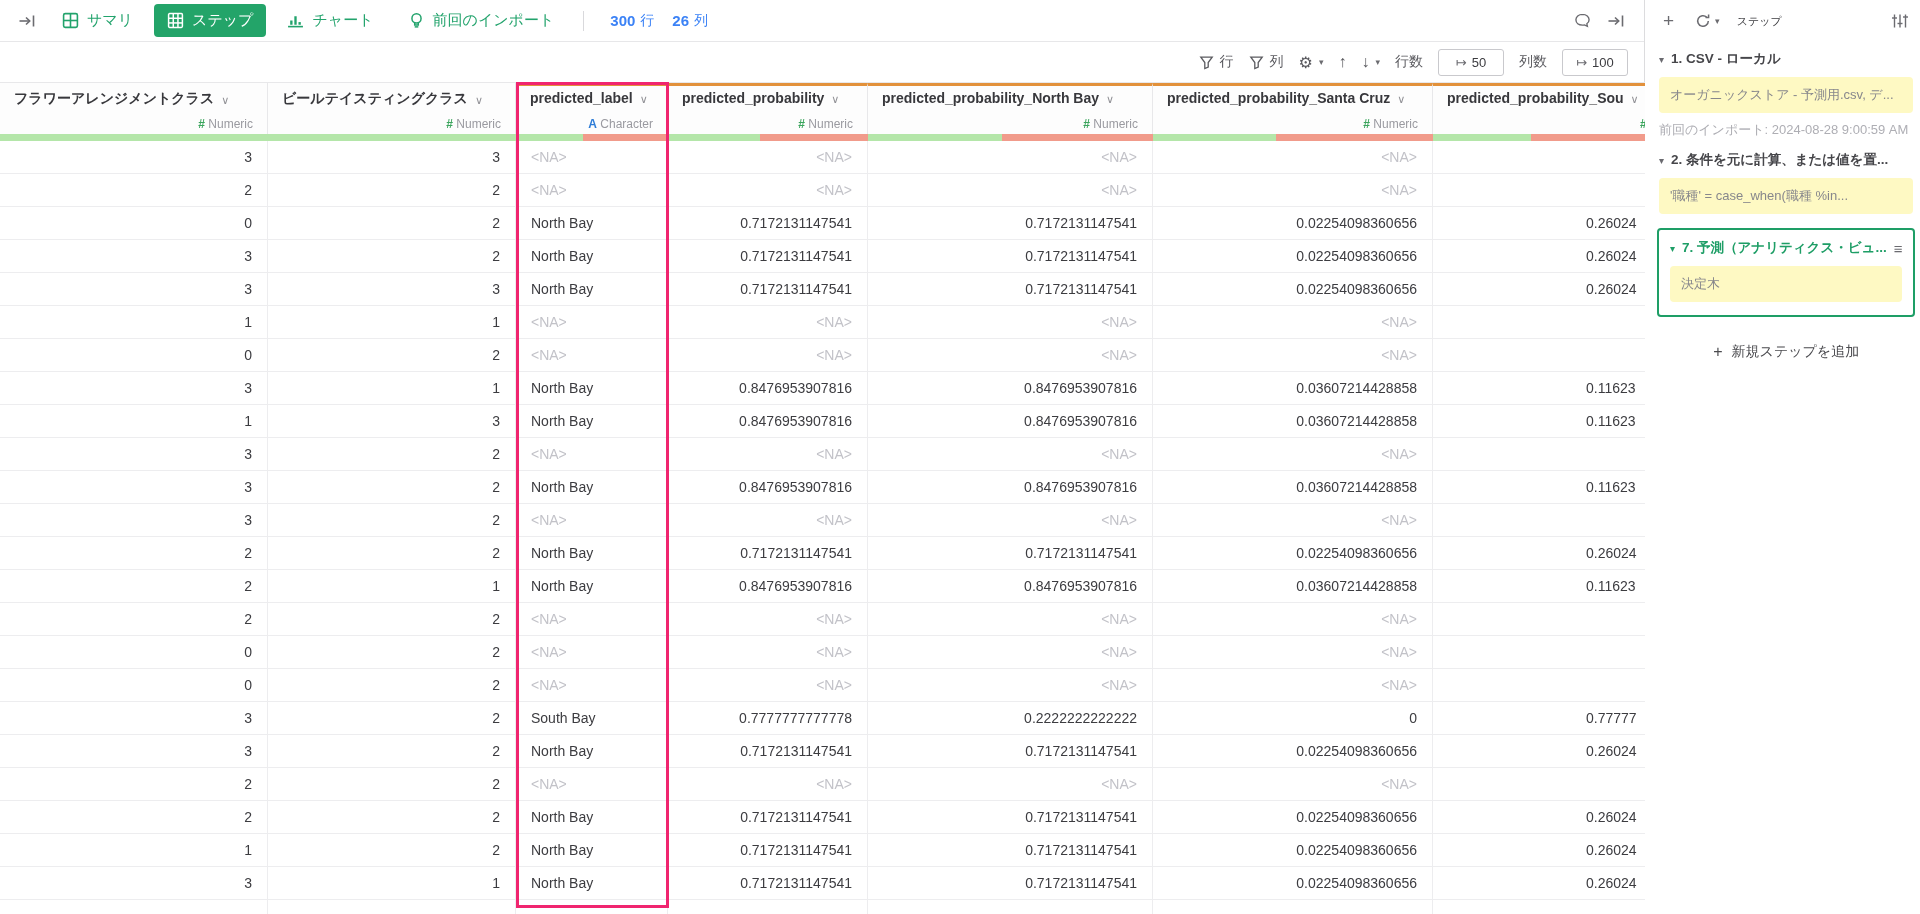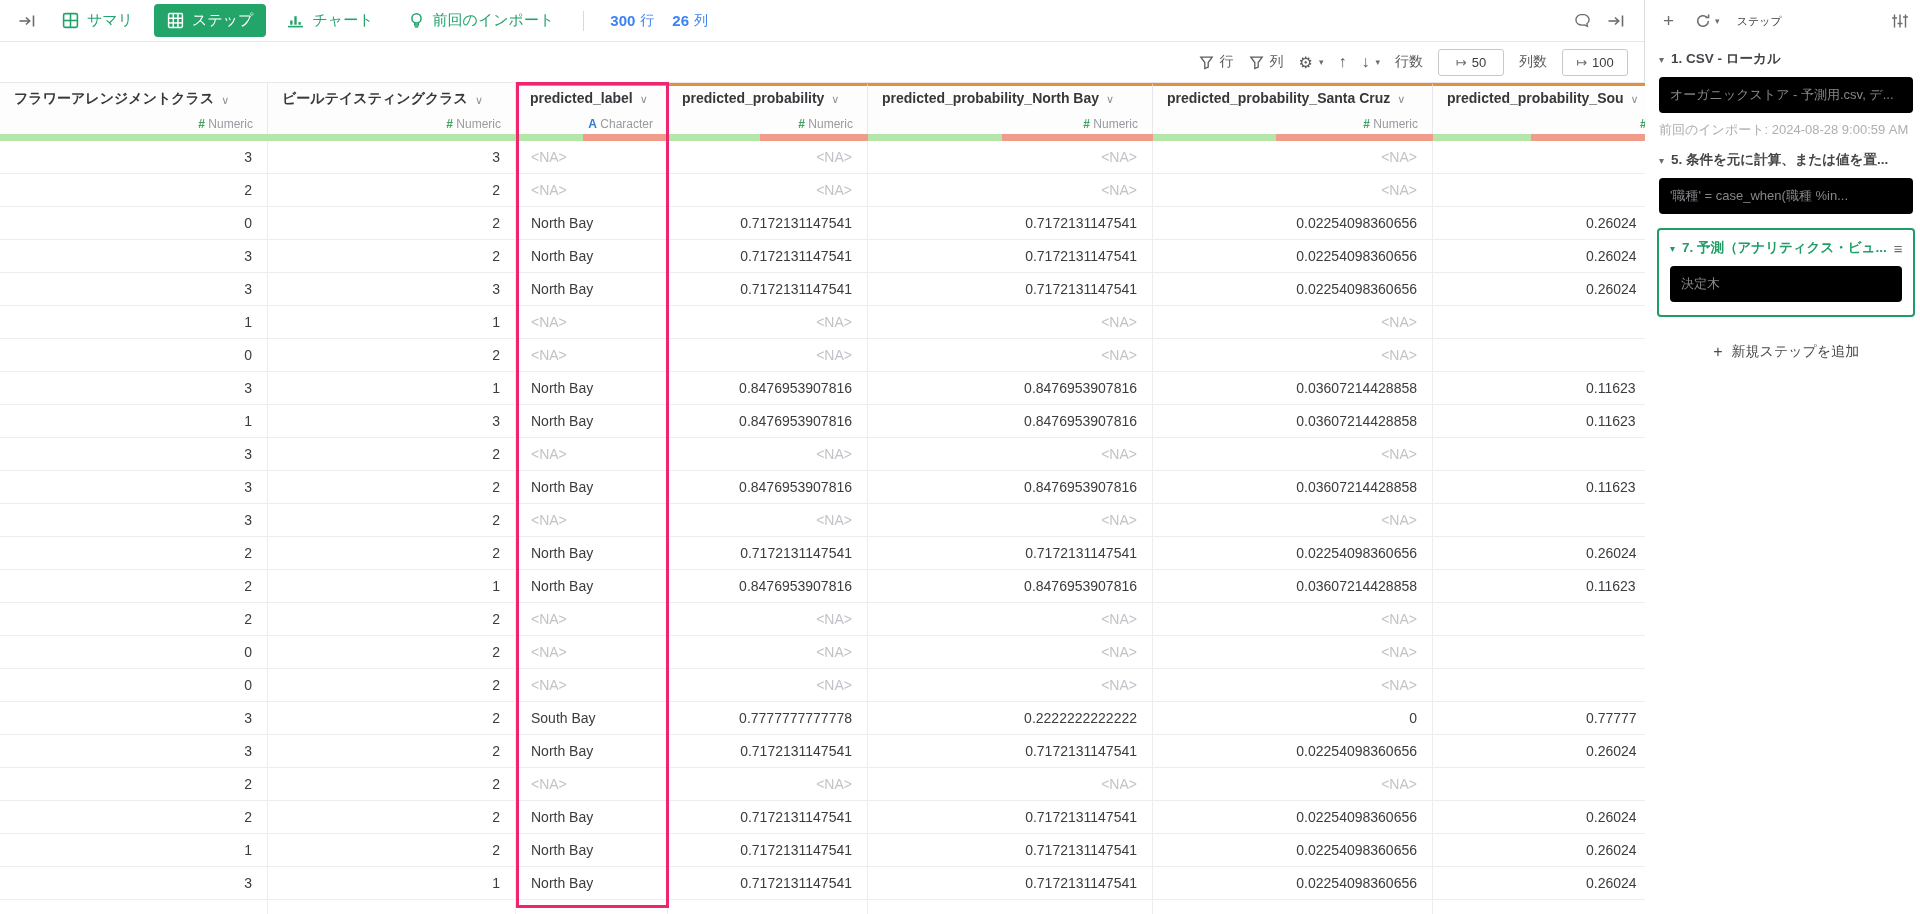--- a/index.html
+++ b/index.html
@@ -65,21 +65,21 @@
 
   
   .side-top { height:42px; min-height:42px; display:flex; align-items:center; padding:0 14px; gap:13px; }
   .side-title { font-size:11px; color:#3a3a3e; }
   .side-top .spacer { flex:1; }
   .steps { padding:8px 14px 0 14px; }
   .step { margin-bottom:12px; }
   .step-title { display:flex; align-items:center; gap:7px; font-size:13.5px; font-weight:bold;
     color:#46464a; cursor:pointer; white-space:nowrap; }
   .step-caret { font-size:10px; color:#6b6b70; }
-  .step-pill { background:#000000; border-radius:4px; padding:9px 11px; font-size:13px; color:#87878c;
+  .step-pill { background:#fef9c3; border-radius:4px; padding:9px 11px; font-size:13px; color:#87878c;
     margin-top:9px; white-space:nowrap; overflow:hidden; cursor:pointer; }
   .step-note { font-size:13px; color:#aeaeb4; margin-top:8px; }
   .step.selected { border:2px solid #1e9e66; border-radius:4px; padding:9px 11px 13px 11px; margin:14px -2px 12px -2px; }
   .step.selected .step-title { color:#1e9e66; }
   .step.selected .step-caret { color:#1e9e66; }
   .menu-icon { margin-left:auto; color:#6b6b70; font-size:15px; font-weight:normal; cursor:pointer; }
   .add-step { display:flex; align-items:center; justify-content:center; gap:9px; font-size:14px;
     color:#4a4a4e; padding:14px 0; cursor:pointer; background:none; border:none; width:100%; }
   .plus-glyph { font-size:16px; color:#4a4a4e; }
   svg { display:block; }
@@ -529,21 +529,21 @@
           <div class="step-title">
             <span class="step-caret">▾</span>
             <span>1. CSV - ローカル</span>
           </div>
           <div class="step-pill">オーガニックストア - 予測用.csv, デ...</div>
           <div class="step-note">前回のインポート: 2024-08-28 9:00:59 AM</div>
         </div>
         <div class="step">
           <div class="step-title">
             <span class="step-caret">▾</span>
-            <span>5. 条件を元に計算、または値を置...</span>
+            <span>2. 条件を元に計算、または値を置...</span>
           </div>
           <div class="step-pill">'職種' = case_when(職種 %in...</div>
         </div>
         <div class="step selected">
           <div class="step-title">
             <span class="step-caret">▾</span>
             <span>7. 予測（アナリティクス・ビュ...</span>
             <span class="menu-icon">≡</span>
           </div>
           <div class="step-pill">決定木</div>

